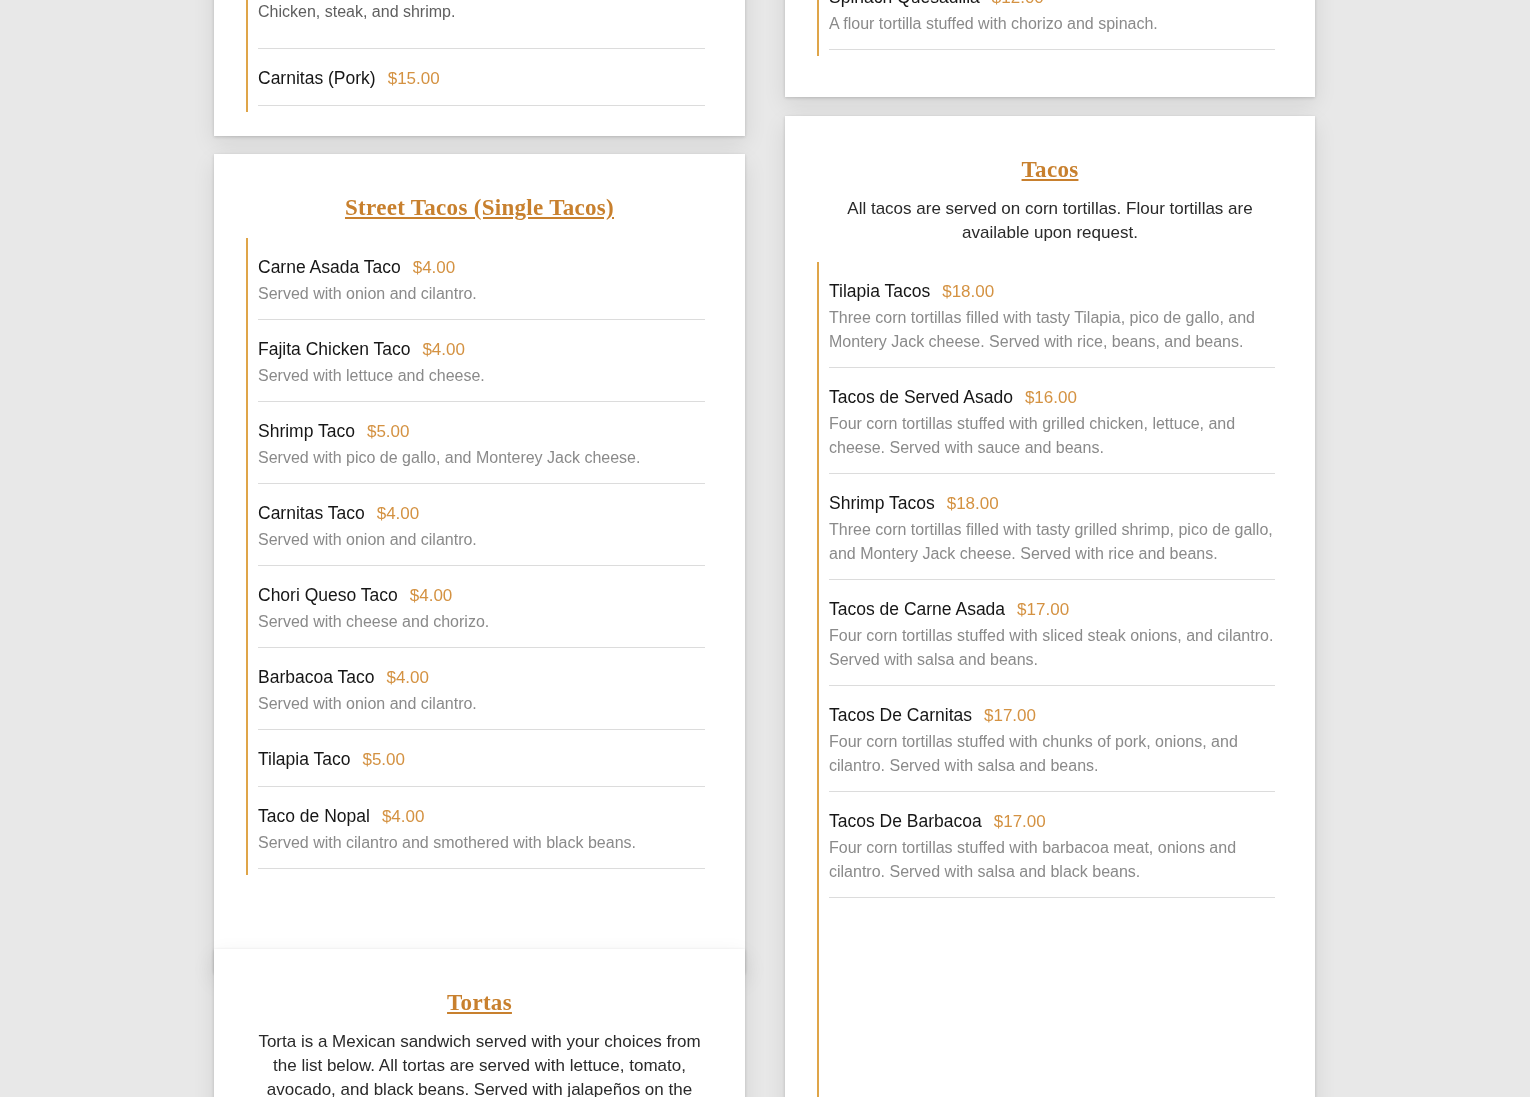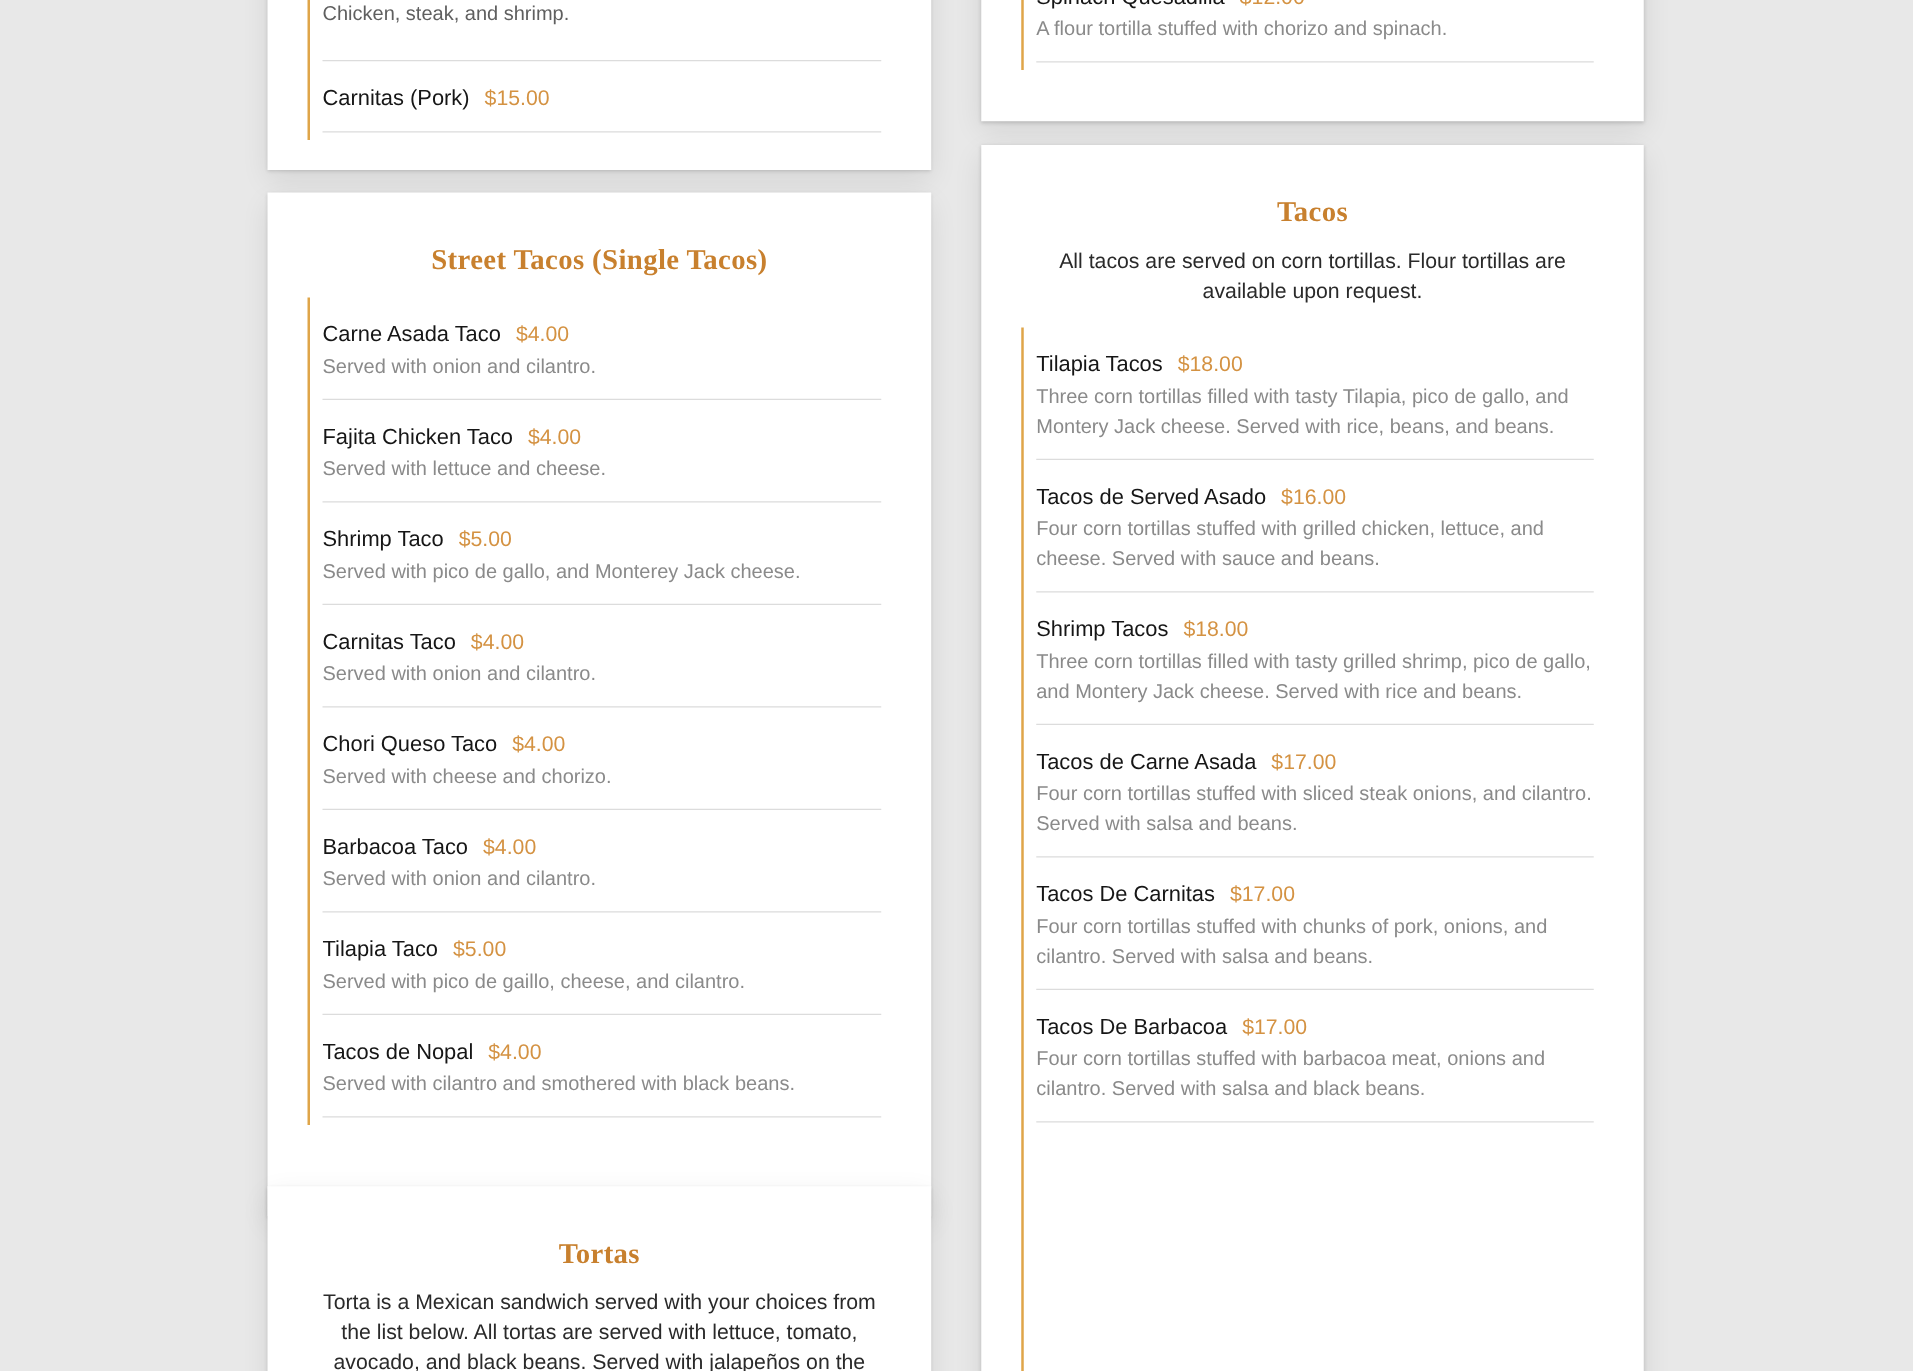--- a/index.html
+++ b/index.html
@@ -25,20 +25,21 @@
   #card-r2 { left: 785px; top: 116px;  width: 530px; height: 1240px; }
 
   .card-title {
     font-family: "Liberation Serif", "DejaVu Serif", serif;
     font-weight: 700;
     font-size: 23px;
     line-height: 27px;
     color: #c8802e;
     text-align: center;
     letter-spacing: .3px;
+    text-decoration: underline;
   }
   .card-intro {
     margin: 14px auto 0;
     max-width: 446px;
     text-align: center;
     font-size: 17px;
     line-height: 24px;
     color: #2a2a2a;
   }
   #card-l3 .card-intro { max-width: 466px; }
@@ -136,26 +137,25 @@
               <span class="item-price">$4.00</span>
             </div>
             <p class="item-desc">Served with onion and cilantro.</p>
           </div>
 
           <div class="item">
             <div class="item-head">
               <span class="item-name">Tilapia Taco</span>
               <span class="item-price">$5.00</span>
             </div>
-            <p class="item-desc">Served with pico de gaillo, cheese, and cilantro.</p>
-          </div>
-
-          <div class="item">
-            <div class="item-head">
-              <span class="item-name">Tacos de Nopal</span>
+          </div>
+
+          <div class="item">
+            <div class="item-head">
+              <span class="item-name">Taco de Nopal</span>
               <span class="item-price">$4.00</span>
             </div>
             <p class="item-desc">Served with cilantro and smothered with black beans.</p>
           </div>
         </div>
     </div>
   </section>
 
   <section class="card" id="card-l3">
     <h2 class="card-title">Tortas</h2>

